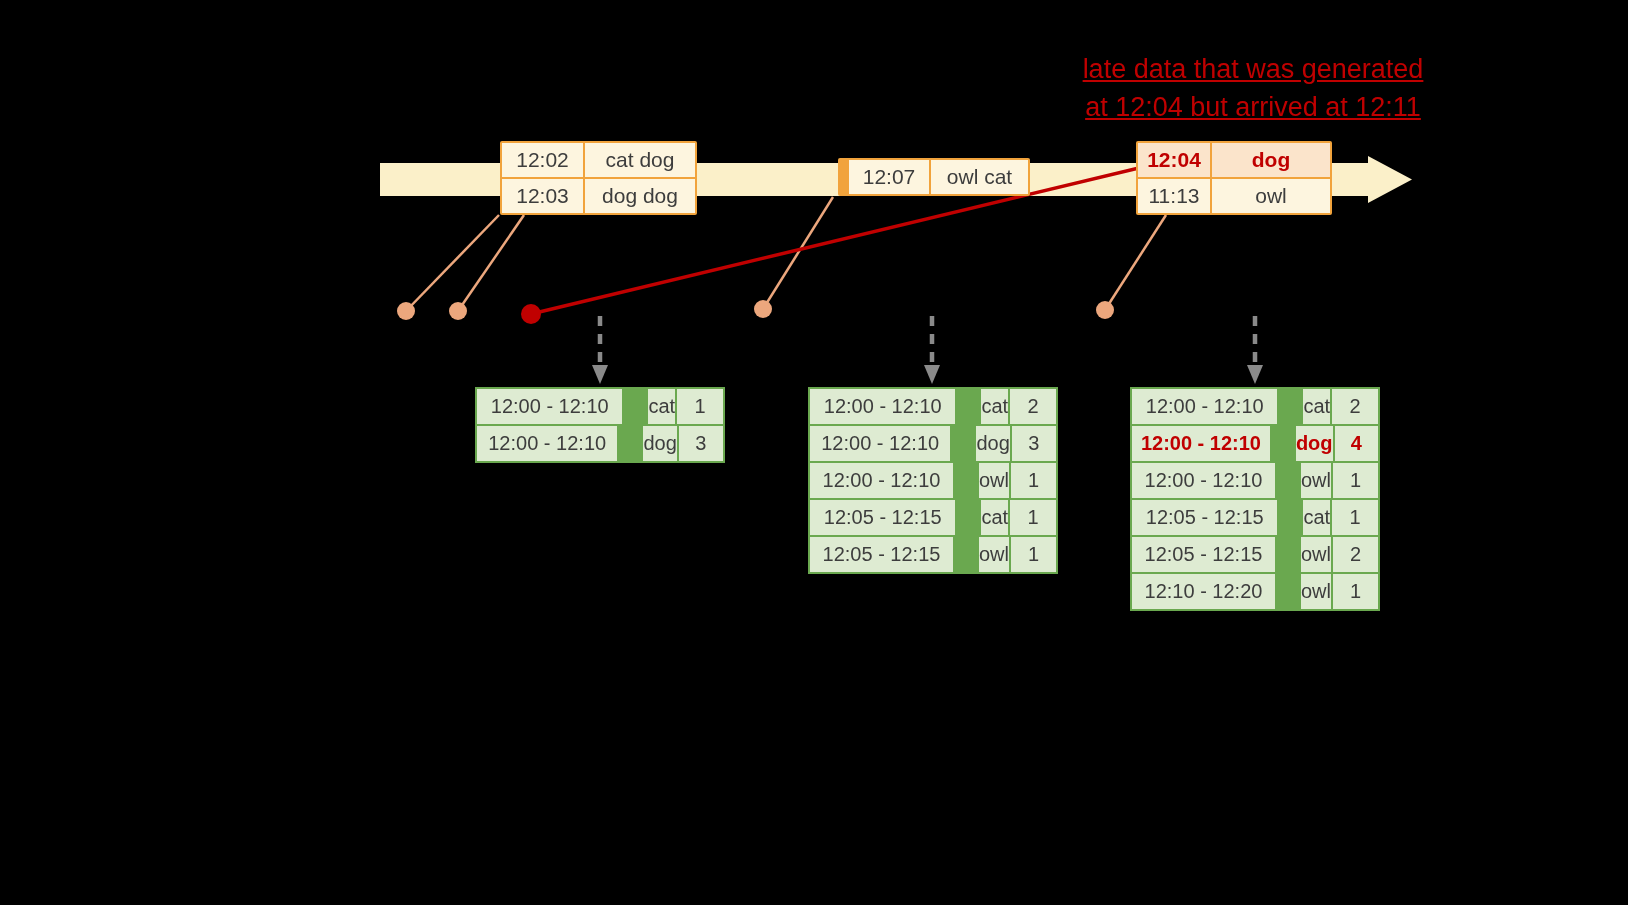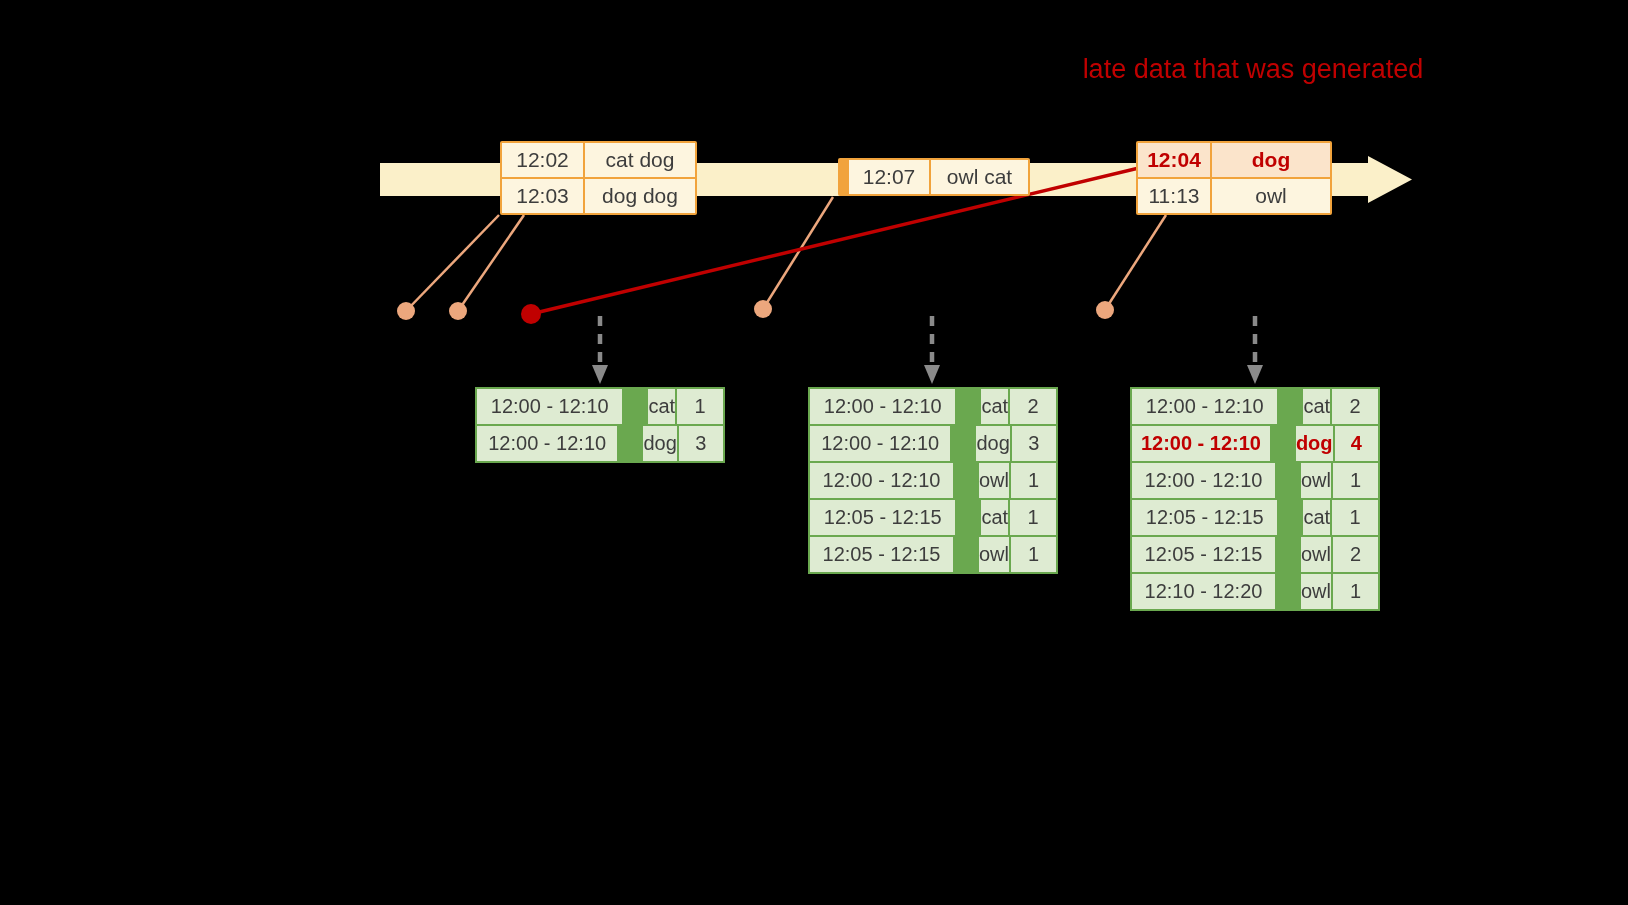--- a/index.html
+++ b/index.html
@@ -62,21 +62,21 @@
   .tcell.c1{flex:1;margin-left:24px;}
   .tcell.c2{width:46px;}
   .trow.hl .tcell{color:var(--accent-red);font-weight:700;}
   .rtable1{left:475px;top:387px;}
   .rtable2{left:808px;top:387px;}
   .rtable3{left:1130px;top:387px;}
 
   
   .note{
     position:absolute;width:460px;text-align:center;color:var(--accent-red);
-    font-size:27px;line-height:38px;
+    font-size:27px;line-height:38px;text-decoration:underline;
   }
   .note.top{left:1023px;top:50px;}
   .note.bottom{left:1023px;top:631px;}
 </style>
 </head>
 <body>
 
 <div class="stage">
 
   <svg class="layer" width="1628" height="905" viewBox="0 0 1628 905">
@@ -105,20 +105,21 @@
       <polygon class="trigger-head" points="924,365 940,365 932,384"></polygon>
     </g>
     <g>
       <line class="trigger-line" x1="1255" y1="316" x2="1255" y2="366"></line>
       <polygon class="trigger-head" points="1247,365 1263,365 1255,384"></polygon>
     </g>
   </svg>
 
   <div class="note top">
     <div>late data that was generated</div>
+    <div>at 12:04 but arrived at 12:11</div>
   </div>
 
   <div class="ebox ebox1">
       <div class="erow">
         <div class="ecell etime">12:02</div>
         <div class="ecell ewords">cat dog</div>
       </div>
       <div class="erow">
         <div class="ecell etime">12:03</div>
         <div class="ecell ewords">dog dog</div>

